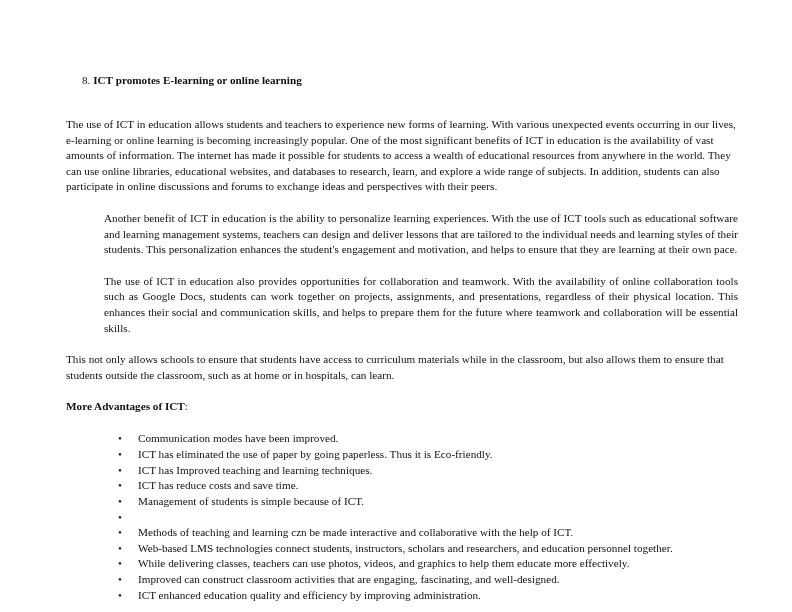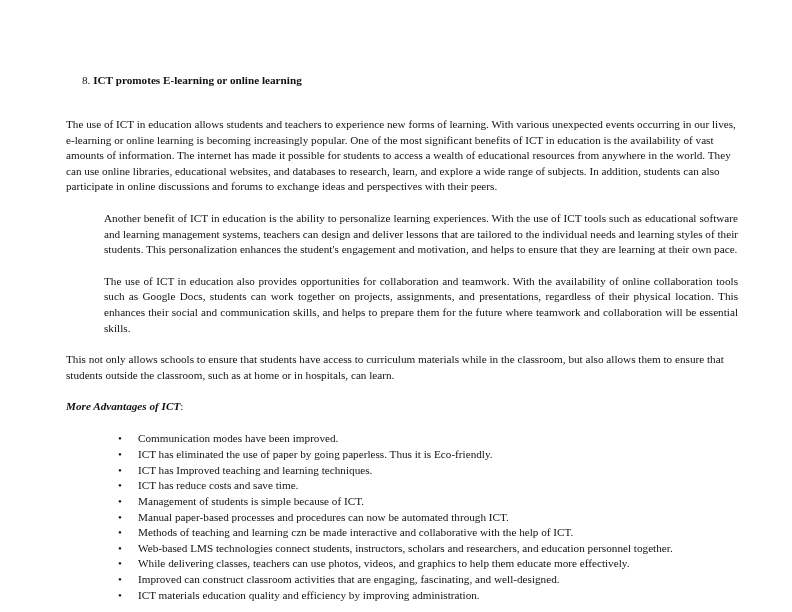--- a/index.html
+++ b/index.html
@@ -9,21 +9,21 @@
   }
   .page { position: absolute; left: 66px; top: 57px; width: 672px; }
   .heading { margin: 16px; line-height: 14px; height: 14px; }
   .heading .num { font-weight: normal; }
   .heading .title { font-weight: bold; }
   p { margin: 0; line-height: 15.6px; }
   .p1 { margin-top: 30px; }
   .para { margin-top: 16px; }
   .justify { text-align: justify; margin-left: 38px; }
   .adv { margin-top: 16px; line-height: 14px; }
-  .adv .b { font-weight: bold; font-style: italic; }
+  .adv .b { font-weight: bold; }
   ul { list-style: none; margin: 18px 0 0 0; padding: 0 0 0 52px; }
   li { position: relative; padding-left: 20px; line-height: 15.65px; height: 15.65px; white-space: nowrap; }
   li .bullet { position: absolute; left: 0; top: 0; }
 </style>
 </head>
 <body>
 
 <div class="page">
   <div class="heading">
     <span class="num">8.</span>
@@ -38,20 +38,20 @@
   <div class="adv">
     <span class="b">More Advantages of ICT</span><span>:</span>
   </div>
 
   <ul>
     <li><span class="bullet">•</span><span>Communication modes have been improved.</span></li>
     <li><span class="bullet">•</span><span>ICT has eliminated the use of paper by going paperless. Thus it is Eco-friendly.</span></li>
     <li><span class="bullet">•</span><span>ICT has Improved teaching and learning techniques.</span></li>
     <li><span class="bullet">•</span><span>ICT has reduce costs and save time.</span></li>
     <li><span class="bullet">•</span><span>Management of students is simple because of ICT.</span></li>
-    <li><span class="bullet">•</span><span>Manual paper-based processes and procedures can now be automated through ICT.</span></li>
+    <li><span class="bullet">•</span></li>
     <li><span class="bullet">•</span><span>Methods of teaching and learning czn be made interactive and collaborative with the help of ICT.</span></li>
     <li><span class="bullet">•</span><span>Web-based LMS technologies connect students, instructors, scholars and researchers, and education personnel together.</span></li>
     <li><span class="bullet">•</span><span>While delivering classes, teachers can use photos, videos, and graphics to help them educate more effectively.</span></li>
     <li><span class="bullet">•</span><span>Improved can construct classroom activities that are engaging, fascinating, and well-designed.</span></li>
-    <li><span class="bullet">•</span><span>ICT materials education quality and efficiency by improving administration.</span></li>
+    <li><span class="bullet">•</span><span>ICT enhanced education quality and efficiency by improving administration.</span></li>
   </ul>
 </div>
 
 </body></html>

